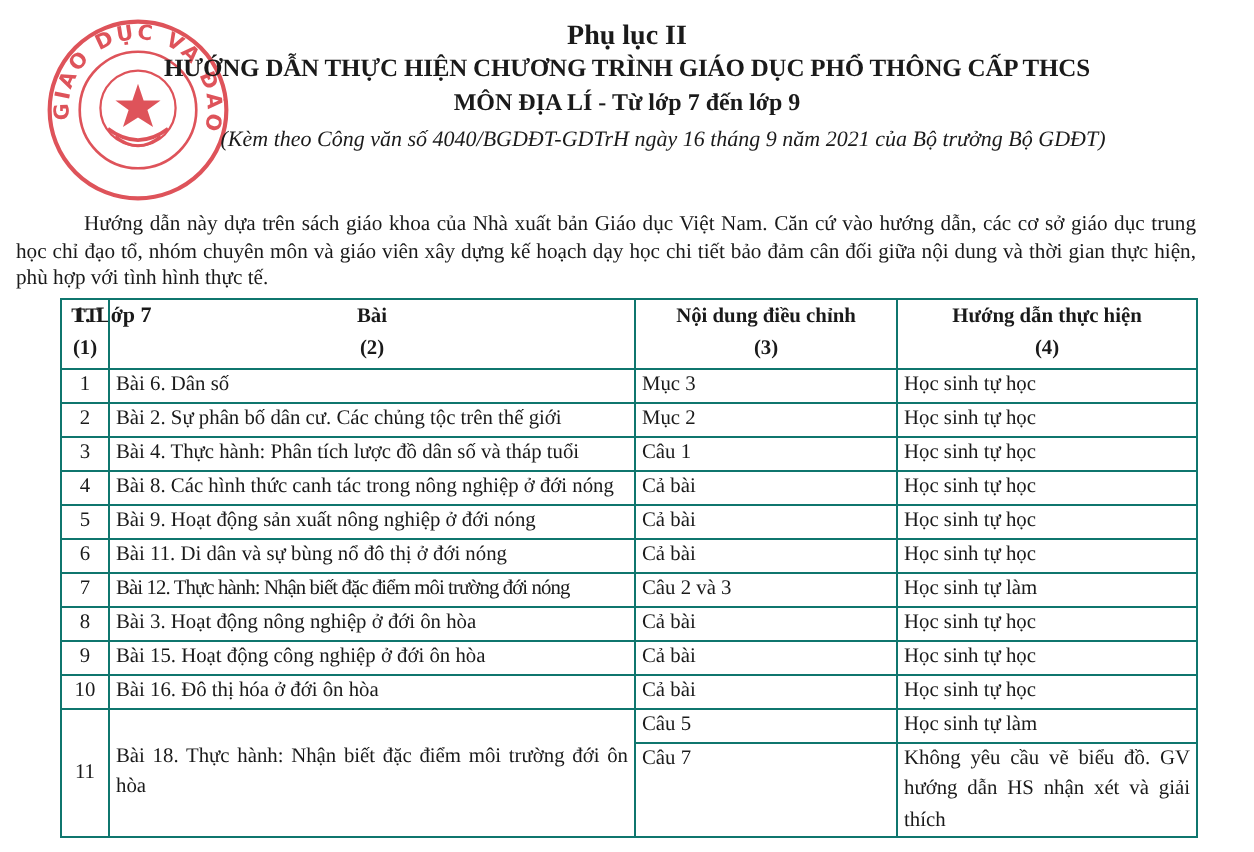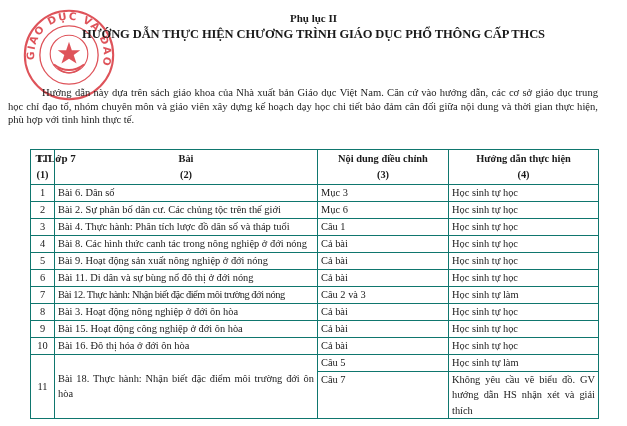--- a/index.html
+++ b/index.html
@@ -6,26 +6,26 @@
     body {
       width: 627px; height: 426px; overflow: hidden; position: relative;
       font-family: "Liberation Serif", "DejaVu Serif", serif;
       color: #1a1a1a;
     }
     .stamp {
       position: absolute; left: 22px; top: 8px; width: 94px; height: 94px;
       pointer-events: none; opacity: 0.85;
     }
     .title-block { position: absolute; left: 0; top: 11px; width: 627px; text-align: center; }
-    .t-appendix { font-weight: bold; font-size: 11px; line-height: 15px; }
+    .t-appendix { font-weight: bold; font-size: 14px; line-height: 15px; }
     .t-main { font-weight: bold; font-size: 12.5px; line-height: 17px; letter-spacing: -0.1px; }
     .t-subject { font-weight: bold; font-size: 12px; line-height: 16px; }
     .t-ref { font-style: italic; font-size: 11px; line-height: 18px; margin-top: 2px; padding-left: 36px; }
     .intro {
-      position: absolute; left: 8px; top: 86px; width: 590px;
+      position: absolute; left: 8px; top: 106px; width: 590px;
       font-size: 10.6px; line-height: 13.5px; text-align: justify; text-indent: 34px;
     }
     .section-heading {
       position: absolute; left: 37px; top: 152px; font-weight: bold; font-size: 11px;
     }
     table.grid {
       position: absolute; left: 30px; top: 149px; width: 568px;
       border-collapse: collapse; font-size: 10.4px; table-layout: fixed;
     }
     table.grid td, table.grid th {
@@ -51,20 +51,22 @@
   </text>
   <circle cx="50" cy="49" r="20" fill="none" stroke="#d9363e" stroke-width="1.2"></circle>
   <polygon points="50,36 53,45 62,45 55,50 58,59 50,54 42,59 45,50 38,45 47,45" fill="#d9363e"></polygon>
   <path d="M34 60 Q50 72 66 60" fill="none" stroke="#d9363e" stroke-width="2"></path>
   <path d="M38 64 Q50 74 62 64" fill="none" stroke="#d9363e" stroke-width="1.5"></path>
 </svg>
 
 <div class="title-block">
   <div class="t-appendix">Phụ lục II</div>
   <div class="t-main">HƯỚNG DẪN THỰC HIỆN CHƯƠNG TRÌNH GIÁO DỤC PHỔ THÔNG CẤP THCS</div>
+  <div class="t-subject">MÔN ĐỊA LÍ - Từ lớp 7 đến lớp 9</div>
+  <div class="t-ref">(Kèm theo Công văn số 4040/BGDĐT-GDTrH ngày 16 tháng 9 năm 2021 của Bộ trưởng Bộ GDĐT)</div>
 </div>
 
 <div class="intro">Hướng dẫn này dựa trên sách giáo khoa của Nhà xuất bản Giáo dục Việt Nam. Căn cứ vào hướng dẫn, các cơ sở giáo dục trung học chỉ đạo tổ, nhóm chuyên môn và giáo viên xây dựng kế hoạch dạy học chi tiết bảo đảm cân đối giữa nội dung và thời gian thực hiện, phù hợp với tình hình thực tế.</div>
 
 <div class="section-heading">1. Lớp 7</div>
 
 <table class="grid">
   <colgroup>
       <col class="c1">
       <col class="c2">
@@ -82,21 +84,21 @@
   <tbody>
     <tr class="r1">
       <td class="tt">1</td>
       <td>Bài 6. Dân số</td>
       <td>Mục 3</td>
       <td>Học sinh tự học</td>
     </tr>
     <tr class="r1">
       <td class="tt">2</td>
       <td>Bài 2. Sự phân bố dân cư. Các chủng tộc trên thế giới</td>
-      <td>Mục 6</td>
+      <td>Mục 2</td>
       <td>Học sinh tự học</td>
     </tr>
     <tr class="r1">
       <td class="tt">3</td>
       <td>Bài 4. Thực hành: Phân tích lược đồ dân số và tháp tuổi</td>
       <td>Câu 1</td>
       <td>Học sinh tự học</td>
     </tr>
     <tr>
       <td class="tt">4</td>

